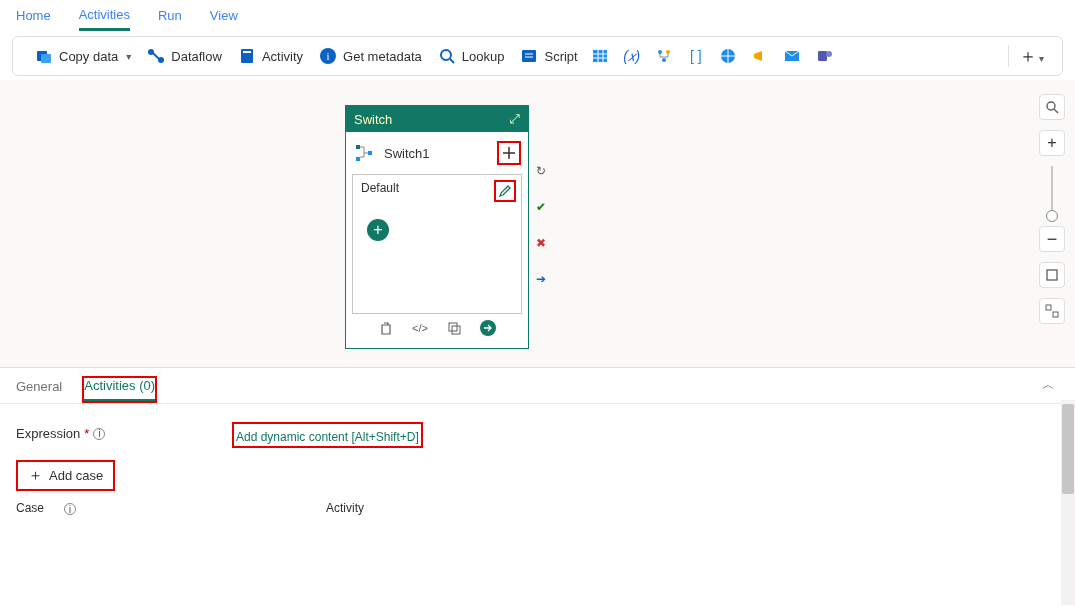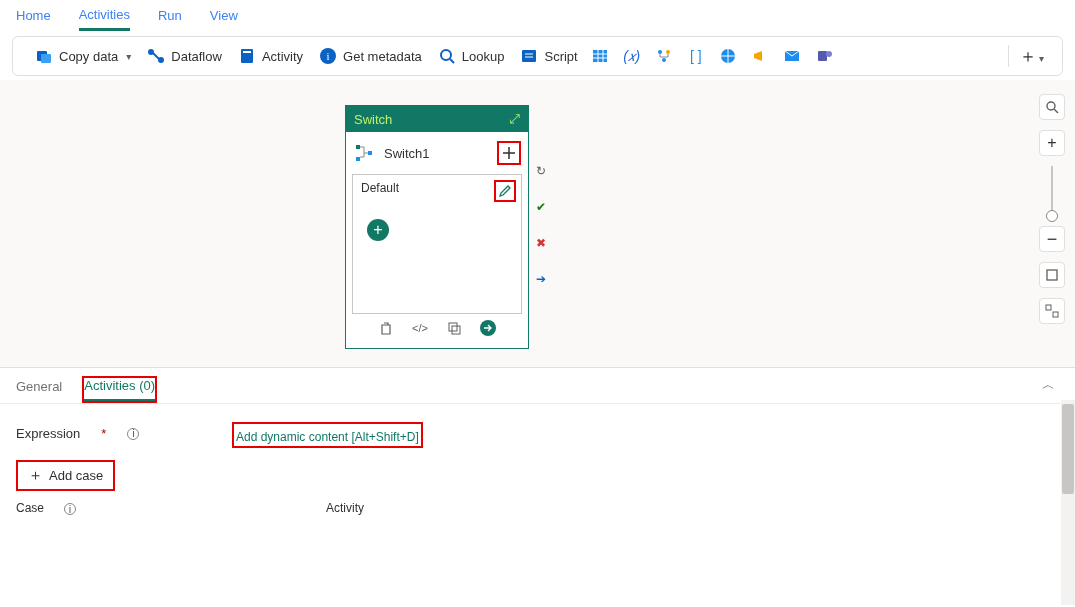--- a/index.html
+++ b/index.html
@@ -66,21 +66,21 @@
   }
   .switch-card {
     position: absolute;
     left: 345px; top: 25px;
     width: 184px;
     border: 1px solid #117865;
     background: #fff;
   }
   .switch-head {
     background: #117865;
-    color: #bef264;
+    color: #fef9c3;
     height: 26px;
     display:flex; align-items:center; justify-content:space-between;
     padding: 0 8px;
     font-size: 13px;
   }
   .switch-body { padding: 6px; }
   .switch-row1 {
     display:flex; align-items:center; gap:10px; padding:4px 2px 6px 2px;
     position:relative;
   }
@@ -118,21 +118,21 @@
   .panel-tabs {
     display:flex; align-items:center; gap:20px; padding: 8px 16px 0 16px; position:relative;
     border-bottom: 1px solid #edebe9;
     height: 36px;
   }
   .ptab { padding-bottom:6px; cursor:pointer; color:#737373;}
   .ptab.active { color:#117865; border-bottom:2px solid #117865;}
   .collapse-caret { position:absolute; right:20px; top:8px; cursor:pointer; color:#605e5c;}
   .panel-body { padding: 18px 16px 10px 16px; position:relative; height:175px; overflow:hidden;}
   .row { display:flex; align-items:flex-start; gap:16px;}
-  .label { width:200px; display:flex; align-items:center; gap:21px; font-size:13px; padding-top:4px;}
+  .label { width:200px; display:flex; align-items:center; gap:4px; font-size:13px; padding-top:4px;}
   .req { color:#a80000;}
   .info { color:#605e5c; font-size:11px; border:1px solid #8a8886; width:12px; height:12px; border-radius:50%; display:inline-flex; align-items:center; justify-content:center; line-height:1;}
   .expr-box {
     width:262px; height:62px; border:1px solid #117865; resize:none;
     padding:4px 6px; font-family:inherit; font-size:13px;
   }
   .expr-box::placeholder { color:#8a8886;}
   .dyn-link { color:#117865; font-size:12px; margin-top:4px; cursor:pointer; display:inline-block;}
   .big-red { border:2px solid #e60000; padding:2px;}
   .addcase {

